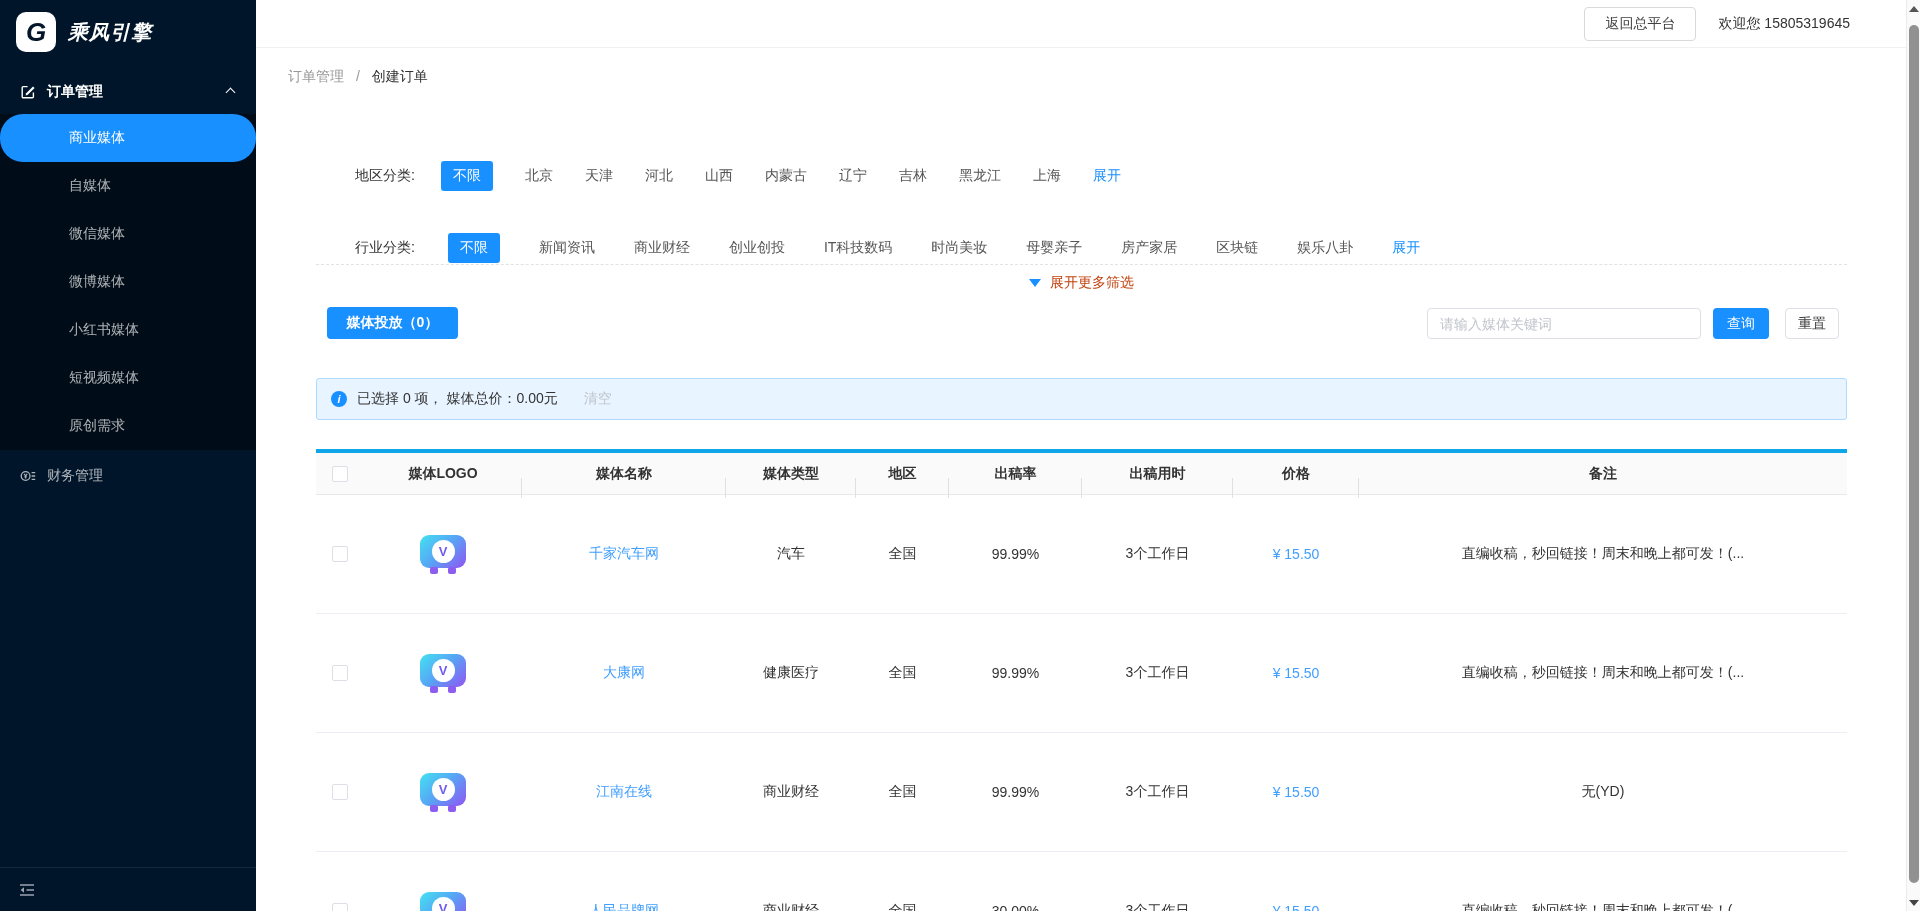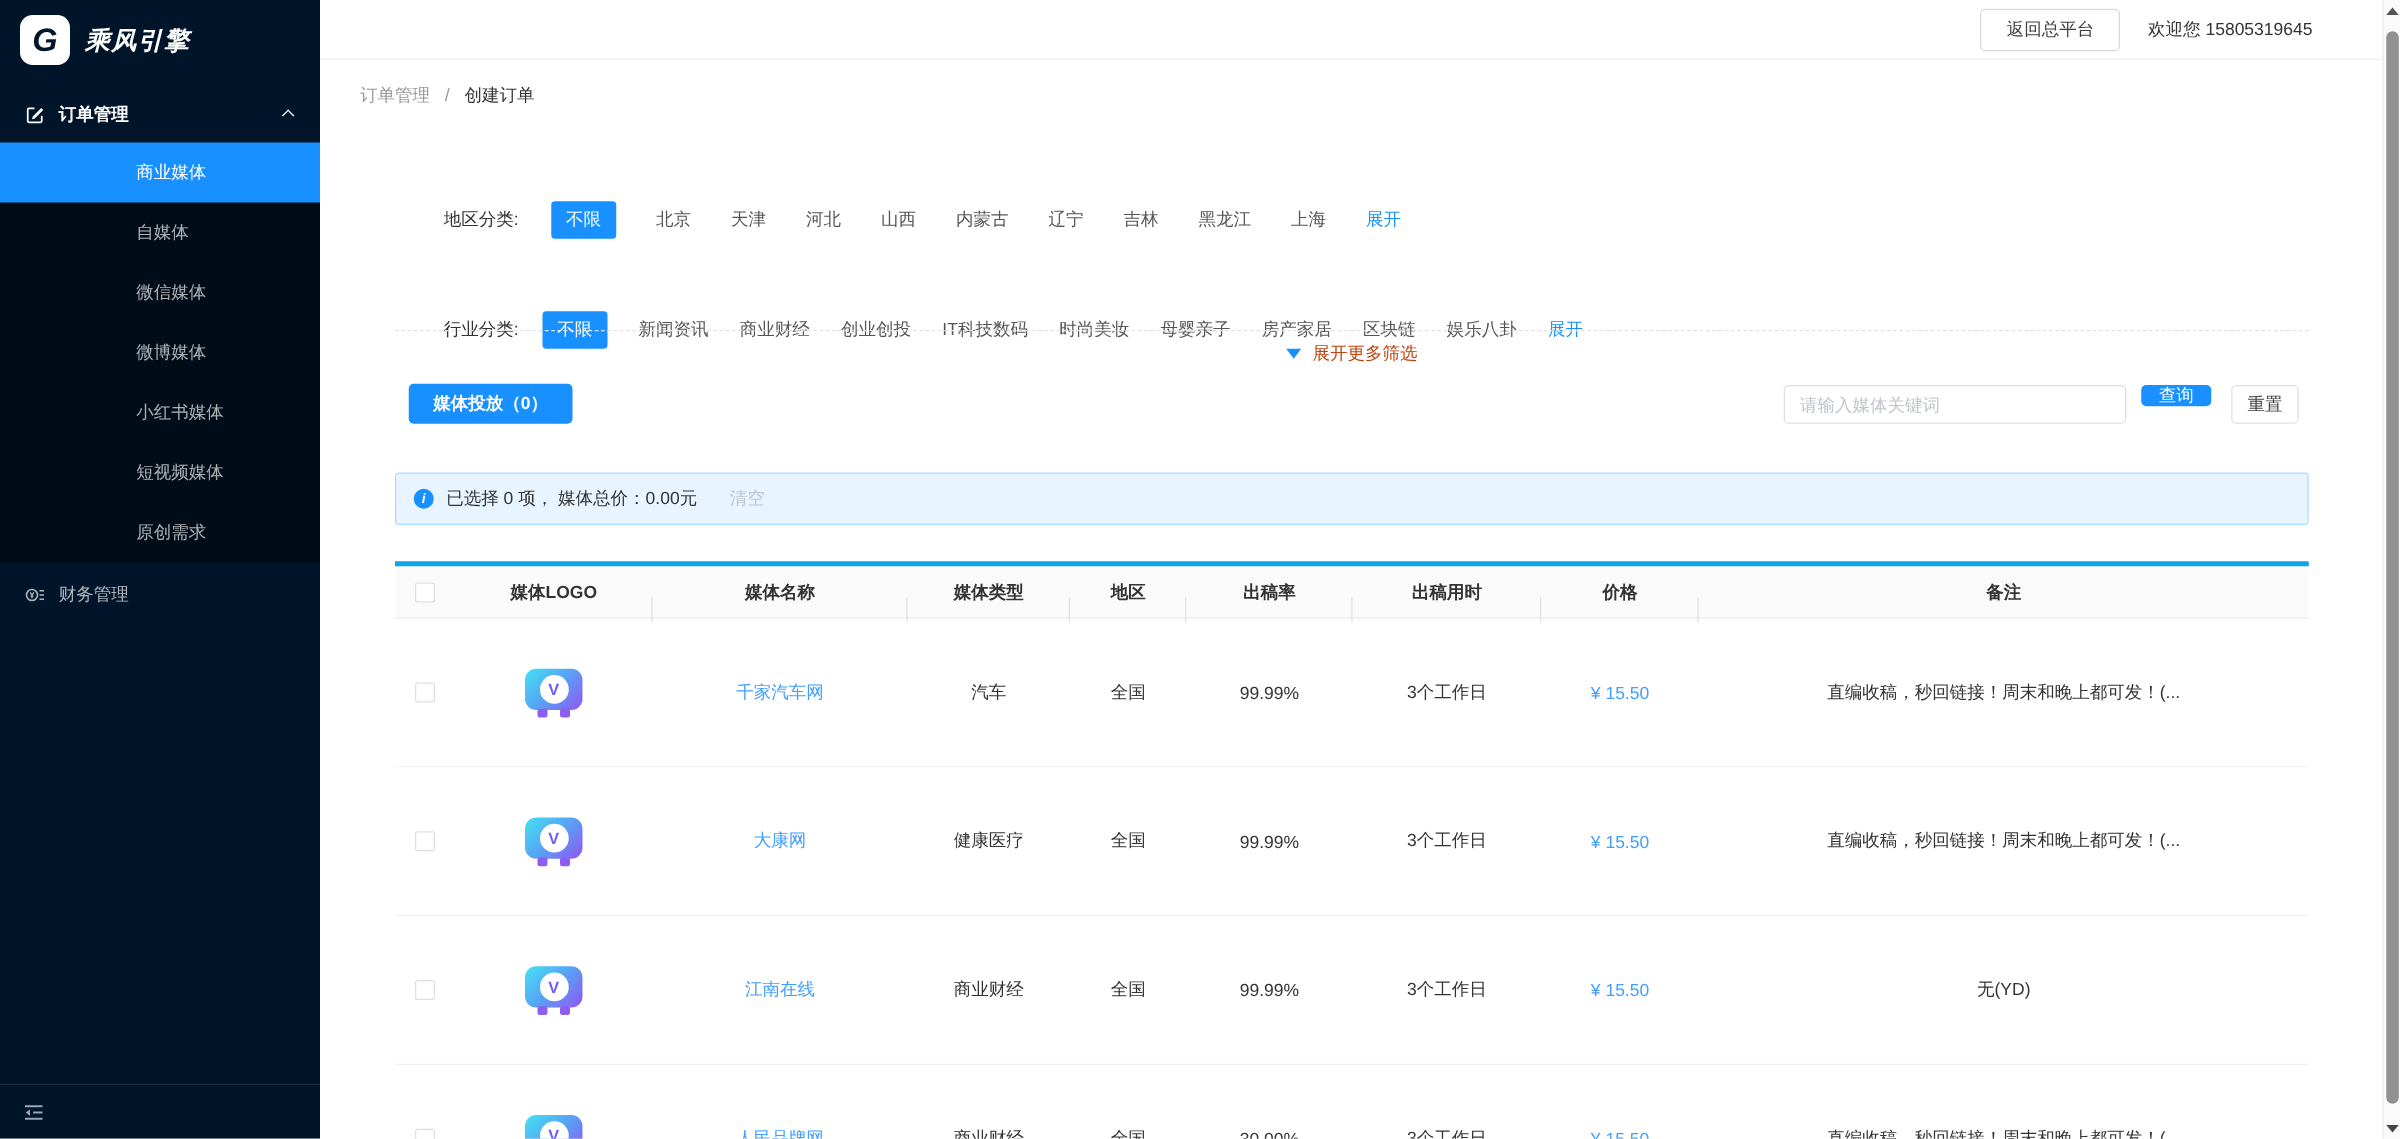--- a/index.html
+++ b/index.html
@@ -13,55 +13,55 @@
   .logo-icon { width:40px; height:40px; background:#fff; border-radius:10px; display:flex; align-items:center; justify-content:center; }
   .logo-icon span { font-weight:bold; font-style:italic; font-size:26px; color:#04162b; }
   .logo-text { margin-left:12px; color:#fff; font-size:20px; font-weight:bold; font-style:italic; letter-spacing:1px; }
   .menu-item { height:40px; display:flex; align-items:center; padding-left:20px; color:rgba(255,255,255,0.68); cursor:pointer; }
   .menu-item .mi-icon { width:16px; height:16px; margin-right:11px; flex:0 0 16px; }
   .menu-item.parent-active { color:#fff; font-weight:bold; }
   .mi-home { margin-top:6px; }
   .mi-order { margin-top:8px; }
   .chev-up { margin-left:auto; margin-right:22px; width:7px; height:7px; border-right:1.5px solid currentColor; border-bottom:1.5px solid currentColor; transform:rotate(-135deg); }
   .submenu { margin-top:2px; background:#000c17; padding:0; }
-  .submenu-item { height:48px; display:flex; align-items:center; padding-left:109px; color:rgba(255,255,255,0.68); cursor:pointer; }
+  .submenu-item { height:48px; display:flex; align-items:center; padding-left:69px; color:rgba(255,255,255,0.68); cursor:pointer;border-radius:23px; }
   .submenu-item.selected { background:#1890ff; color:#fff; }
   .mi-finance { margin-top:6px; }
   .sidebar-footer { position:absolute; left:0; bottom:0; width:100%; height:44px; border-top:1px solid #17283c; display:flex; align-items:center; padding-left:18px; color:#9aa4b2; }
 
   
   .main { position:absolute; left:256px; top:0; right:14px; bottom:0; background:#fff; }
   .topbar { position:absolute; left:0; top:0; right:0; height:48px; background:#fff; border-bottom:1px solid #f0f0f0;
     display:flex; align-items:center; justify-content:flex-end; padding-right:56px; gap:22px; }
   .back-btn { border:1px solid #d9d9d9; background:#fff; color:#404040; font-size:14px; padding:7px 20px; border-radius:4px; cursor:pointer; font-family:inherit; }
   .welcome { color:#333; font-size:14px; }
 
   .breadcrumb { position:absolute; left:32px; top:68px; font-size:14px; }
   .bc-parent { color:#999; cursor:pointer; }
   .bc-sep { color:#999; margin:0 8px; }
   .bc-current { color:#333; font-weight:500; }
 
   .filter-row { position:absolute; left:99px; display:flex; align-items:center; height:32px; }
   .filter-row.region { top:160px; gap:32px; }
-  .filter-row.industry { top:248px; gap:25px; }
+  .filter-row.industry { top:232px; gap:39px; }
   .filter-label { font-weight:normal; color:#333; margin-right:-6px; }
   .filter-opt { color:#555; cursor:pointer; white-space:nowrap; }
   .filter-opt.chip { background:#1890ff; color:#fff; padding:6px 12px; border-radius:3px; }
   .filter-expand { color:#1890ff; cursor:pointer; white-space:nowrap; }
 
   .more-filter { position:absolute; left:60px; top:264px; width:1531px; border-top:1px dashed #e2e2e2; padding-top:9px;
     display:flex; align-items:center; justify-content:center; gap:9px; color:#c2410c; cursor:pointer; }
   .tri-down { width:0; height:0; border-left:6px solid transparent; border-right:6px solid transparent; border-top:8px solid #1890ff; }
 
   .launch-btn { position:absolute; left:71px; top:307px; width:131px; height:32px; background:#1890ff; color:#fff;
     border:none; border-radius:4px; font-size:14px; font-weight:bold; cursor:pointer; font-family:inherit; }
   .search-input { position:absolute; left:1171px; top:308px; width:274px; height:31px; border:1px solid #dcdfe6; border-radius:4px;
     padding:0 12px; font-size:14px; color:#333; font-family:inherit; outline:none; }
   .search-input::placeholder { color:#c0c4cc; }
-  .query-btn { position:absolute; left:1457px; top:308px; width:56px; height:17px; background:#1890ff; color:#fff; border:none; border-radius:4px; font-size:14px; cursor:pointer; font-family:inherit; }
+  .query-btn { position:absolute; left:1457px; top:308px; width:56px; height:31px; background:#1890ff; color:#fff; border:none; border-radius:4px; font-size:14px; cursor:pointer; font-family:inherit; }
   .reset-btn { position:absolute; left:1529px; top:308px; width:54px; height:31px; background:#fff; color:#404040; border:1px solid #dcdfe6; border-radius:4px; font-size:14px; cursor:pointer; font-family:inherit; }
 
   .selection-bar { position:absolute; left:60px; top:378px; width:1531px; height:42px; background:#e8f4ff; border:1px solid #b0d9ff;
     border-radius:3px; display:flex; align-items:center; padding-left:14px; }
   .info-icon { width:16px; height:16px; border-radius:50%; background:#1890ff; color:#fff; display:flex; align-items:center; justify-content:center;
     font-size:11px; font-weight:bold; font-style:italic; flex:0 0 16px; }
   .sel-text { margin-left:10px; color:#333; }
   .clear-link { margin-left:26px; color:#c0c4cc; cursor:pointer; }
 
   

